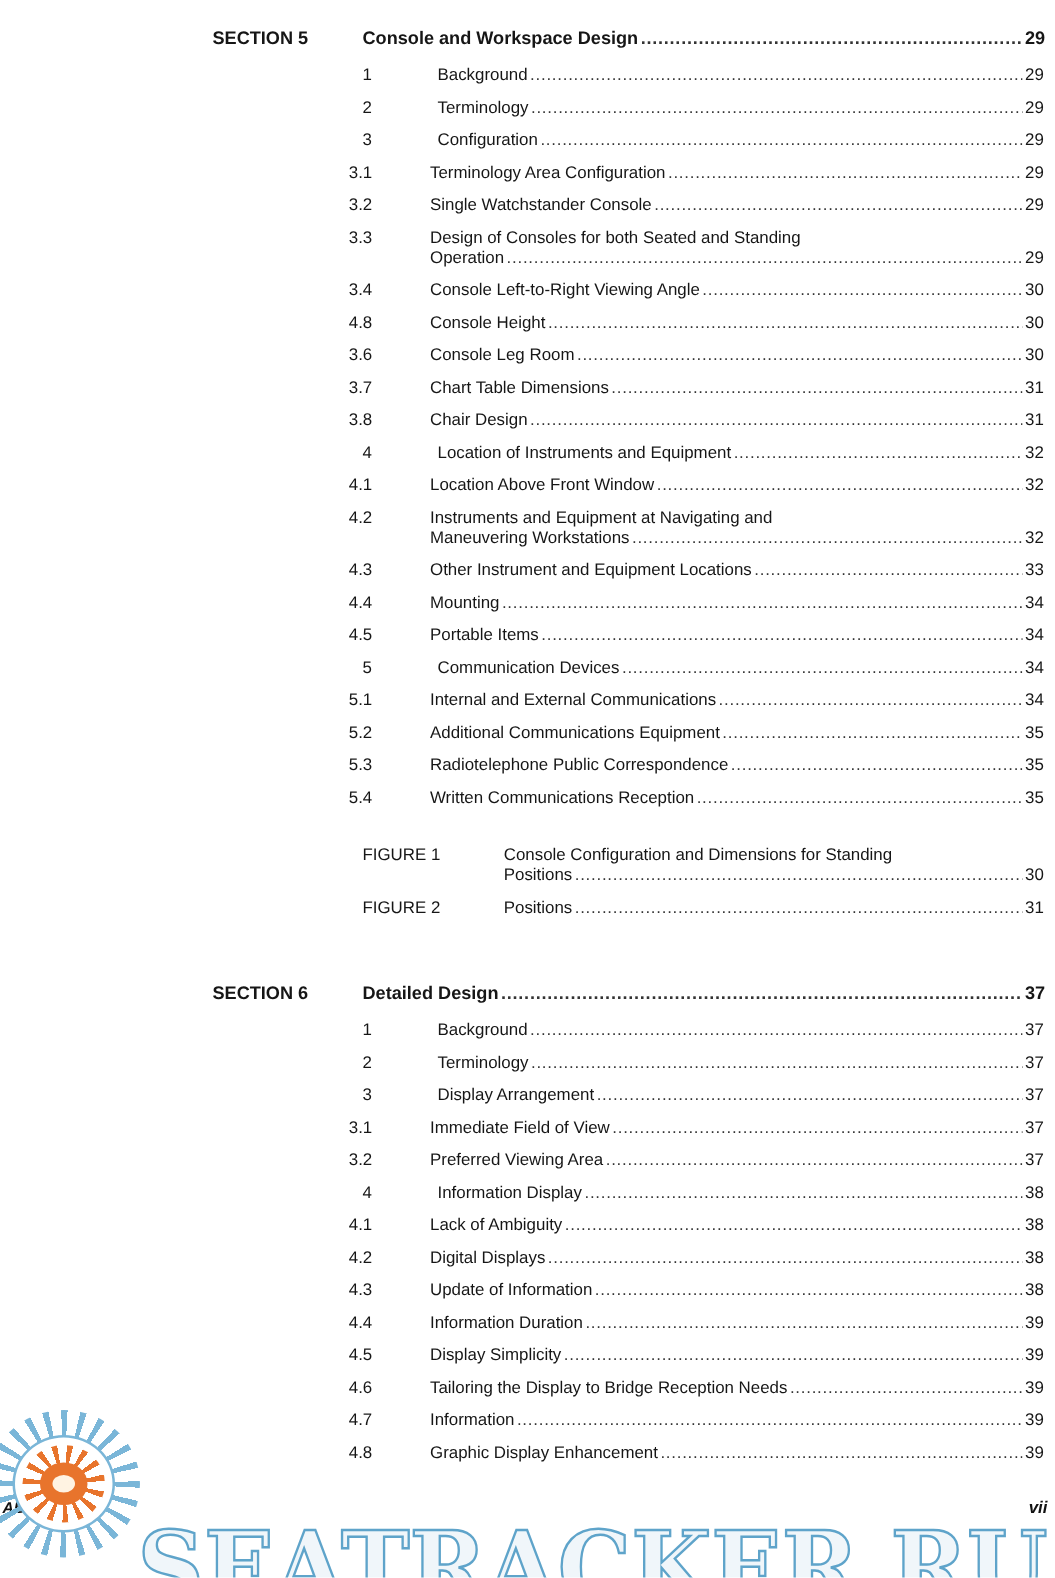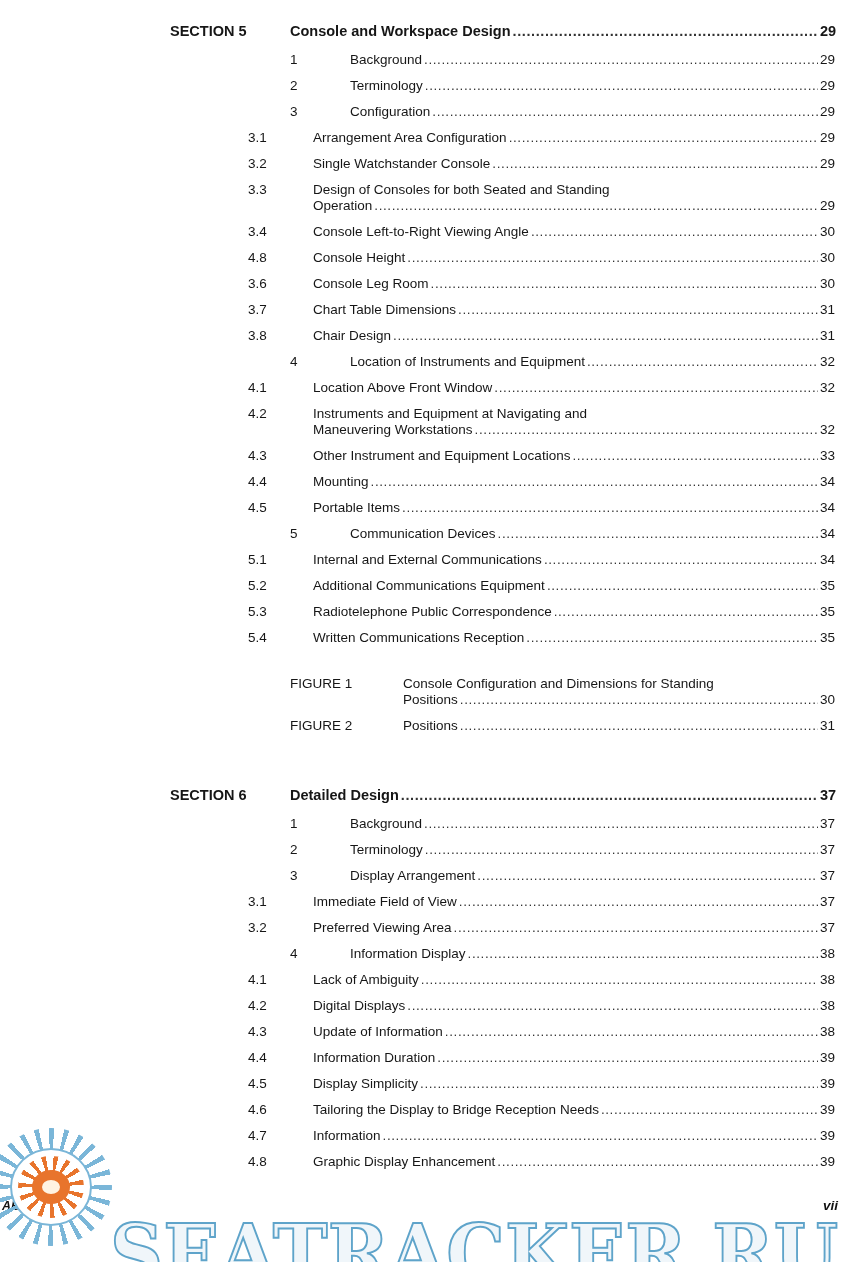--- a/index.html
+++ b/index.html
@@ -13,21 +13,21 @@
   #toc { position:absolute; top:22px; left:0; width:844px; padding:0 6px 0 170px; }
 
   .entry { display:flex; align-items:flex-start; font-size:13.5px; line-height:16px; margin-bottom:10px; }
   .entry .num { flex:0 0 auto; }
   .entry .body { flex:1 1 auto; min-width:0; }
 
   .entry.header { font-weight:bold; font-size:14.5px; line-height:18px; margin-bottom:12px; }
   .entry.header .num { width:120px; }
 
   .entry.lvl1 .num { margin-left:120px; width:60px; }
-  .entry.lvl2 .num { margin-left:78px; width:65px; }
+  .entry.lvl2 .num { margin-left:109px; width:65px; }
   .entry.figure .num { margin-left:120px; width:113px; }
 
   .tline { white-space:nowrap; }
   .trow { display:flex; align-items:baseline; }
   .trow .t { flex:0 0 auto; white-space:nowrap; }
   .leader {
     flex:1 1 auto; overflow:hidden; white-space:nowrap;
     min-width:8px; letter-spacing:0.6px; margin:0 2px; color:#333;
   }
   .page { flex:0 0 auto; min-width:18px; text-align:left; }
@@ -103,21 +103,21 @@
             <span class="t">Configuration</span>
             <span class="leader">........................................................................................................................................................................................................................................................................................</span>
             <span class="page">29</span>
           </div>
         </div>
       </div>
       <div class="entry lvl2">
         <span class="num">3.1</span>
         <div class="body">
           <div class="trow">
-            <span class="t">Arrangement Area Configuration</span>
+            <span class="t">Terminology Area Configuration</span>
             <span class="leader">........................................................................................................................................................................................................................................................................................</span>
             <span class="page">29</span>
           </div>
         </div>
       </div>
       <div class="entry lvl2">
         <span class="num">3.2</span>
         <div class="body">
           <div class="trow">
             <span class="t">Single Watchstander Console</span>

